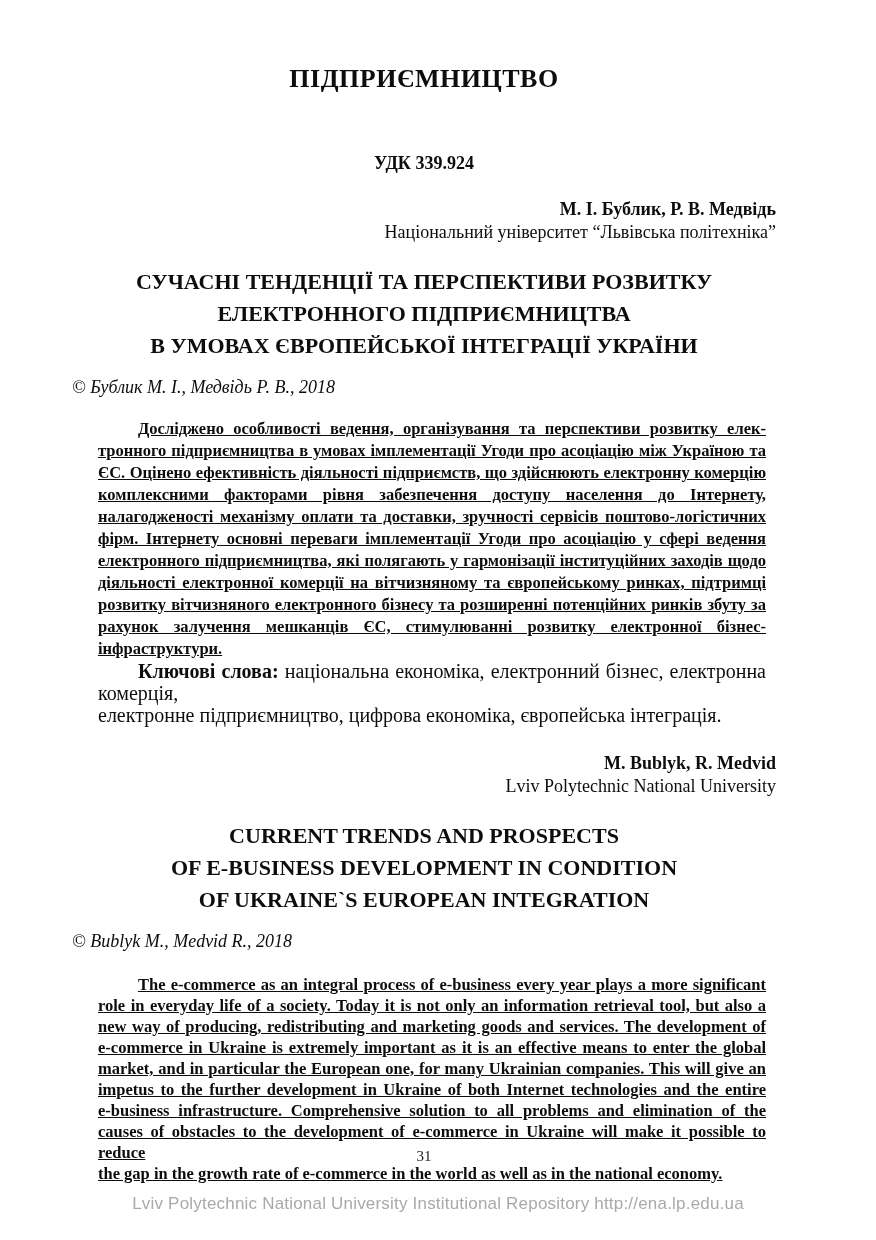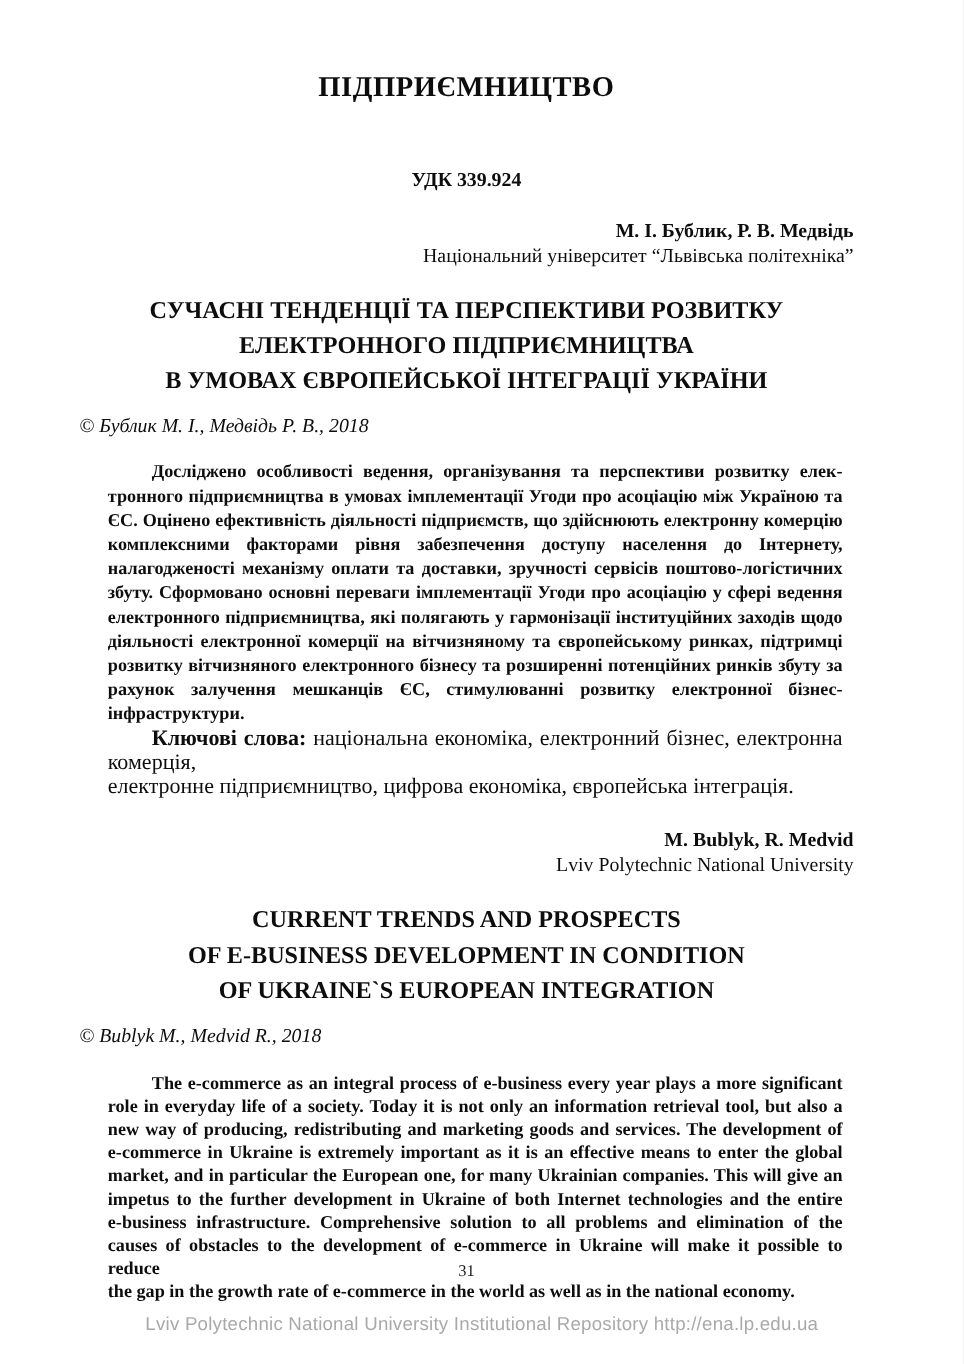--- a/index.html
+++ b/index.html
@@ -46,21 +46,21 @@
     font-style: italic;
     font-size: 18px;
     line-height: 22px;
   }
   .abstract {
     margin: 20px 10px 0 26px;
     font-weight: bold;
     font-size: 16.5px;
     line-height: 22px;
   }
-  .justified .line { text-align: justify; text-align-last: justify; }
+  .justified .line { text-align: justify; text-align-last: justify; text-decoration: underline; }
   .justified .line:first-child { text-indent: 40px; }
   .justified .line:last-child { text-align-last: left; }
   .keywords {
     margin: 0 10px 0 26px;
     font-size: 20px;
     line-height: 22px;
   }
   .kw-line1 { text-indent: 40px; text-align: justify; text-align-last: justify; }
   .kw-label { font-weight: bold; }
   .en-authors-block { margin-top: 26px; }
@@ -108,21 +108,21 @@
       </div>
 
     <div class="copyright">© Бублик М. І., Медвідь Р. В., 2018</div>
 
     <div class="abstract justified">
         <div class="line">Досліджено особливості ведення, організування та перспективи розвитку елек-</div>
         <div class="line">тронного підприємництва в умовах імплементації Угоди про асоціацію між Україною та</div>
         <div class="line">ЄС. Оцінено ефективність діяльності підприємств, що здійснюють електронну комерцію</div>
         <div class="line">комплексними факторами рівня забезпечення доступу населення до Інтернету,</div>
         <div class="line">налагодженості механізму оплати та доставки, зручності сервісів поштово-логістичних</div>
-        <div class="line">збуту. Сформовано основні переваги імплементації Угоди про асоціацію у сфері ведення</div>
+        <div class="line">фірм. Інтернету основні переваги імплементації Угоди про асоціацію у сфері ведення</div>
         <div class="line">електронного підприємництва, які полягають у гармонізації інституційних заходів щодо</div>
         <div class="line">діяльності електронної комерції на вітчизняному та європейському ринках, підтримці</div>
         <div class="line">розвитку вітчизняного електронного бізнесу та розширенні потенційних ринків збуту за</div>
         <div class="line">рахунок залучення мешканців ЄС, стимулюванні розвитку електронної бізнес-</div>
         <div class="line">інфраструктури.</div>
       </div>
 
     <div class="keywords">
       <div class="kw-line1"><span class="kw-label">Ключові слова:</span><span> національна економіка, електронний бізнес, електронна комерція,</span></div>
       <div class="kw-line2">електронне підприємництво, цифрова економіка, європейська інтеграція.</div>

